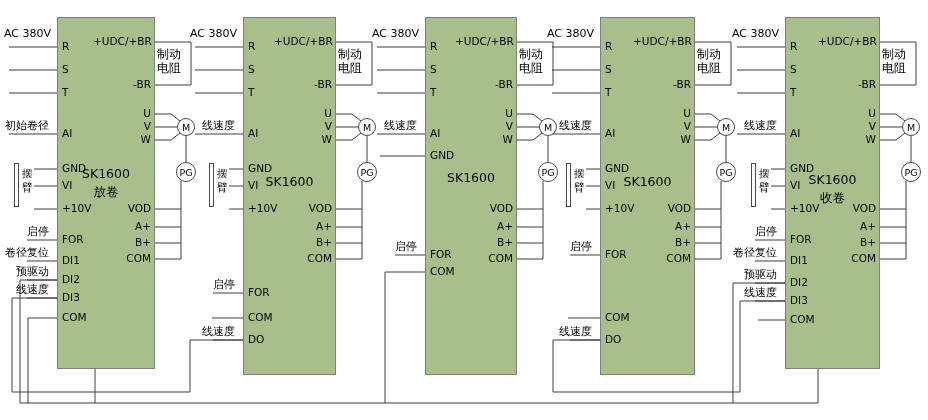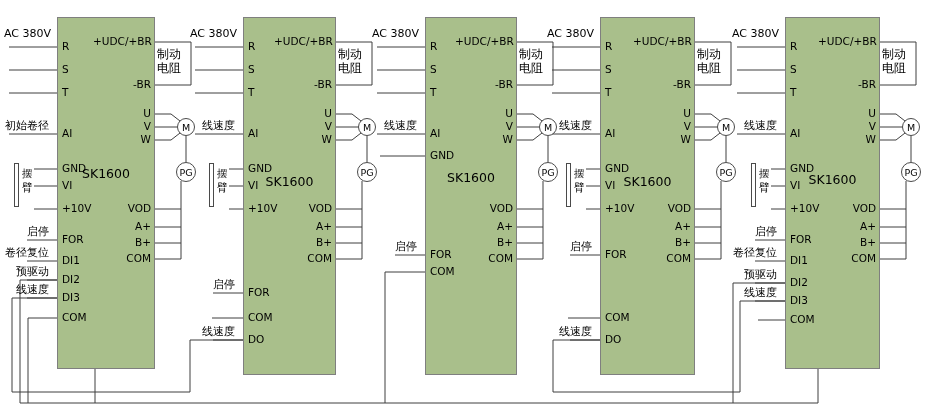--- a/index.html
+++ b/index.html
@@ -158,20 +158,21 @@
     <div class="term tr" style="left: 93px; width: 58px; top: 35px;">+UDC/+BR</div>
     <div class="term tr" style="left: 93px; width: 58px; top: 78px;">-BR</div>
     <div class="term tr" style="left: 93px; width: 58px; top: 107px;">U</div>
     <div class="term tr" style="left: 93px; width: 58px; top: 120px;">V</div>
     <div class="term tr" style="left: 93px; width: 58px; top: 133px;">W</div>
     <div class="term tr" style="left: 93px; width: 58px; top: 202px;">VOD</div>
     <div class="term tr" style="left: 93px; width: 58px; top: 220px;">A+</div>
     <div class="term tr" style="left: 93px; width: 58px; top: 236px;">B+</div>
     <div class="term tr" style="left: 93px; width: 58px; top: 252px;">COM</div>
     <div class="ctr" style="left: 57px; width: 98px; top: 166px;">SK1600</div>
+    <div class="ctr" style="left: 57px; width: 98px; top: 184px;">放卷</div>
     <div class="lbl tr" style="left: -19px; width: 70px; top: 27px;">AC 380V</div>
     <div class="lbl tr" style="left: -21px; width: 70px; top: 119px;">初始卷径</div>
     <div class="lbl tr" style="left: -21px; width: 70px; top: 225px;">启停</div>
     <div class="lbl tr" style="left: -21px; width: 70px; top: 246px;">卷径复位</div>
     <div class="lbl tr" style="left: -21px; width: 70px; top: 265px;">预驱动</div>
     <div class="lbl tr" style="left: -21px; width: 70px; top: 283px;">线速度</div>
     <div class="pot" style="left: 14px; top: 163px;"></div>
     <div class="potlbl" style="left: 22px; top: 166px;">
       <span>摆</span>
       <span>臂</span>
@@ -297,20 +298,21 @@
     <div class="term tr" style="left: 818px; width: 58px; top: 35px;">+UDC/+BR</div>
     <div class="term tr" style="left: 818px; width: 58px; top: 78px;">-BR</div>
     <div class="term tr" style="left: 818px; width: 58px; top: 107px;">U</div>
     <div class="term tr" style="left: 818px; width: 58px; top: 120px;">V</div>
     <div class="term tr" style="left: 818px; width: 58px; top: 133px;">W</div>
     <div class="term tr" style="left: 818px; width: 58px; top: 202px;">VOD</div>
     <div class="term tr" style="left: 818px; width: 58px; top: 220px;">A+</div>
     <div class="term tr" style="left: 818px; width: 58px; top: 236px;">B+</div>
     <div class="term tr" style="left: 818px; width: 58px; top: 252px;">COM</div>
     <div class="ctr" style="left: 785px; width: 95px; top: 172px;">SK1600</div>
+    <div class="ctr" style="left: 785px; width: 95px; top: 190px;">收卷</div>
     <div class="lbl tr" style="left: 709px; width: 70px; top: 27px;">AC 380V</div>
     <div class="lbl tr" style="left: 707px; width: 70px; top: 119px;">线速度</div>
     <div class="lbl tr" style="left: 707px; width: 70px; top: 225px;">启停</div>
     <div class="lbl tr" style="left: 707px; width: 70px; top: 246px;">卷径复位</div>
     <div class="lbl tr" style="left: 707px; width: 70px; top: 268px;">预驱动</div>
     <div class="lbl tr" style="left: 707px; width: 70px; top: 286px;">线速度</div>
     <div class="pot" style="left: 751px; top: 163px;"></div>
     <div class="potlbl" style="left: 759px; top: 166px;">
       <span>摆</span>
       <span>臂</span>

